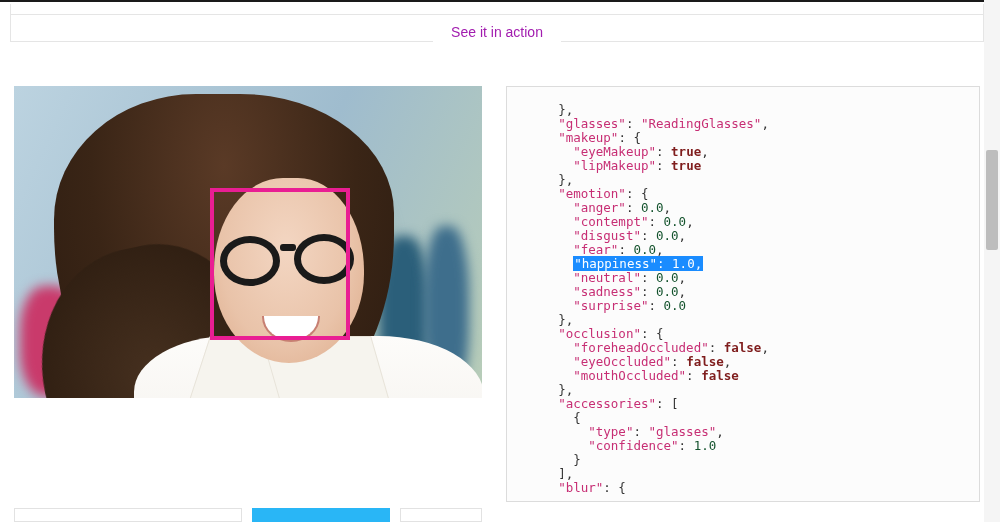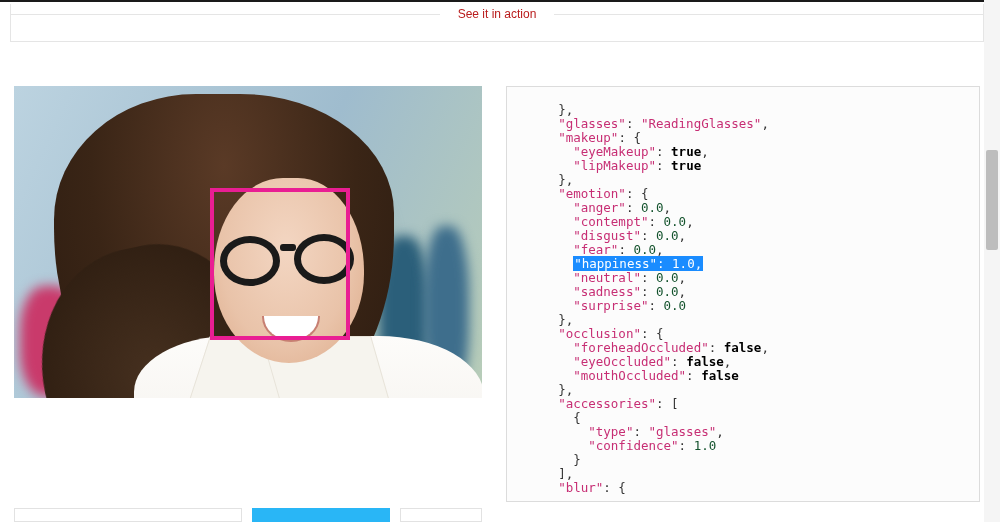--- a/index.html
+++ b/index.html
@@ -31,23 +31,24 @@
     position: absolute;
     left: 0; right: 0; top: 10px;
     border-top: 1px solid #e5e5e5;
     z-index: 0;
   }
   .section-title {
     position: relative;
     display: inline-block;
     background: #fff;
     padding: 2px 18px;
-    font-size: 12px;
-    color: #b91c1c;
+    font-size: 14px;
+    color: #a21caf;
     z-index: 1;
+    margin-top: 18px;
   }
 
   
   .photo {
     position: absolute;
     left: 14px; top: 86px;
     width: 468px; height: 312px;
     background: linear-gradient(115deg,#bcd3e0 0%, #9fbcce 55%, #b8cdb8 100%);
     overflow: hidden;
   }
@@ -127,21 +128,21 @@
     font-family: Consolas, "Menlo", monospace;
     font-size: 12.5px;
     line-height: 14px;
     color: #333;
     padding: 2px 2px 2px 6px;
     white-space: pre;
   }
   .json-panel .k { color: #C72E74; }  
   .json-panel .s { color: #C72E74; }  
   .json-panel .n { color: #14532d; }  
-  .json-panel .b { color: #000000; font-weight:600; } 
+  .json-panel .b { color: #7f1d1d; font-weight:600; } 
   .json-panel .p { color: #333; }     
   .json-panel .hl { background:#1a8cff; color:#fff; padding:0 1px; }
   .json-panel .hl .k, .json-panel .hl .n, .json-panel .hl .p { color:#fff; }
 
   
   .page-scroll {
     position:absolute; right:0; top:0; width:16px; height:522px;
     background:#f5f5f5;
   }
   .page-thumb {

